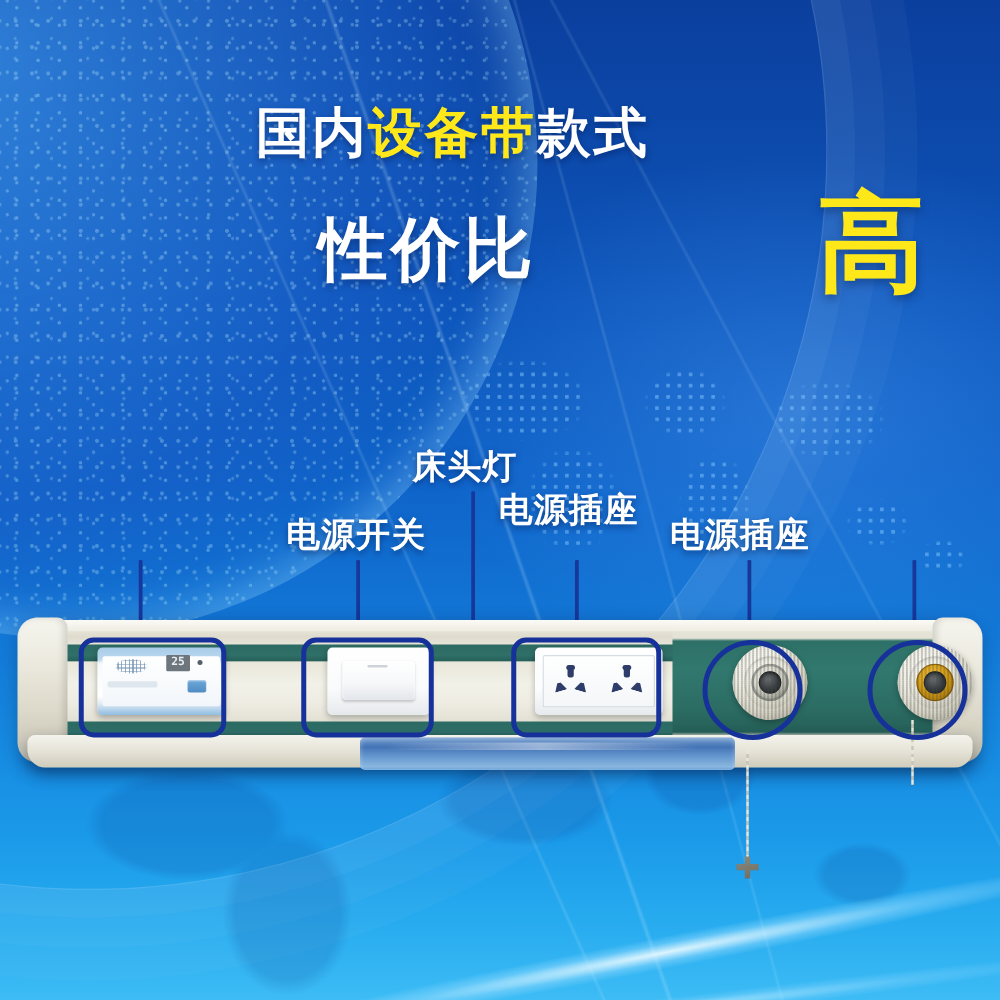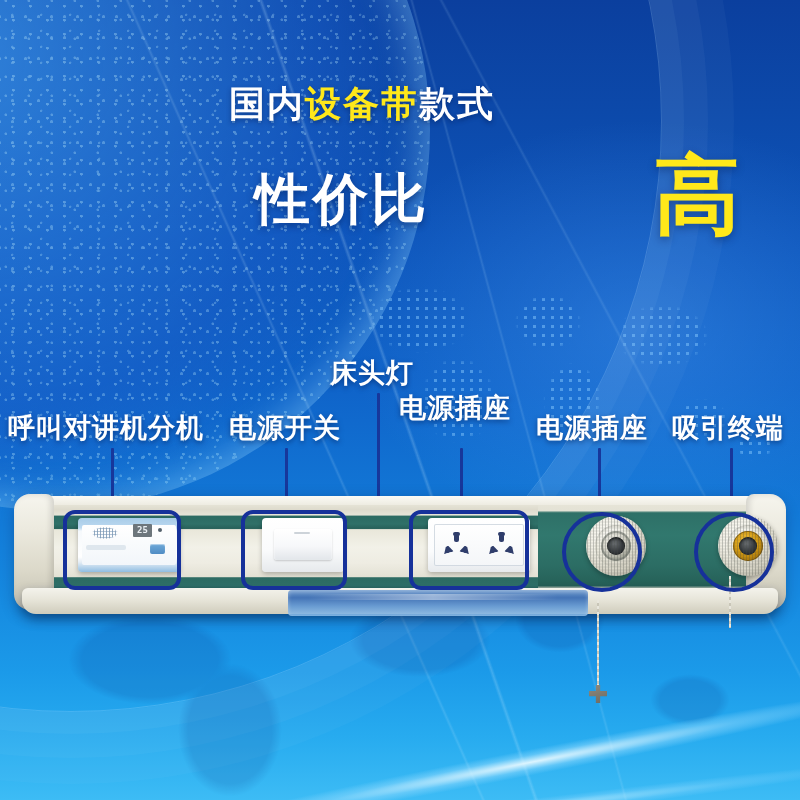--- a/index.html
+++ b/index.html
@@ -107,21 +107,21 @@
       radial-gradient(ellipse 110px 60px at 150px 110px, #0b3c8e 62%, transparent 74%),
       radial-gradient(ellipse 70px 90px at 230px 180px, #0b3c8e 60%, transparent 74%),
       radial-gradient(ellipse 95px 50px at 420px 90px, #0b3c8e 60%, transparent 74%),
       radial-gradient(ellipse 60px 44px at 560px 70px, #0b3c8e 60%, transparent 74%),
       radial-gradient(ellipse 52px 34px at 690px 150px, #0b3c8e 58%, transparent 76%);
   }
 
   
   .headline{
     position:absolute;left:0;top:86px;width:724px;text-align:center;
-    font-size:36px;font-weight:bold;letter-spacing:2px;line-height:1;
+    font-size:43px;font-weight:bold;letter-spacing:2px;line-height:1;
     white-space:nowrap;
   }
   .headline .w{color:#ffffff;text-shadow:0 2px 5px rgba(0,20,70,.45);}
   .headline .y{color:#ffe81a;text-shadow:0 2px 5px rgba(0,20,70,.45);}
 
   .sub-wrap{position:absolute;left:0;top:160px;width:800px;height:100px;padding-left:30px;}
   .sub-main{
     position:absolute;left:255px;top:12px;
     font-size:55px;font-weight:bold;color:#ffffff;letter-spacing:3px;line-height:1;
     text-shadow:0 3px 7px rgba(0,20,70,.45);
@@ -348,26 +348,24 @@
 
   <div class="headline">
     <span class="w">国内</span><span class="y">设备带</span><span class="w">款式</span>
   </div>
 
   <div class="sub-wrap">
     <div class="sub-main">性价比</div>
     <div class="sub-hi">高</div>
   </div>
 
-  <div class="callout" style="left:8px;top:415px;">呼叫对讲机分机</div>
   <div class="callout" style="left:229px;top:415px;">电源开关</div>
   <div class="callout" style="left:330px;top:360px;">床头灯</div>
   <div class="callout" style="left:399px;top:395px;">电源插座</div>
   <div class="callout" style="left:536px;top:415px;">电源插座</div>
-  <div class="callout" style="left:672px;top:415px;">吸引终端</div>
 
   <div class="leader" style="left:111px;top:448px;height:72px;"></div>
   <div class="leader" style="left:285px;top:448px;height:72px;"></div>
   <div class="leader" style="left:377px;top:393px;height:220px;"></div>
   <div class="leader" style="left:460px;top:448px;height:72px;"></div>
   <div class="leader" style="left:598px;top:448px;height:72px;"></div>
   <div class="leader" style="left:730px;top:448px;height:72px;"></div>
 
   <div id="panel">
     <div class="panel-body"></div>

